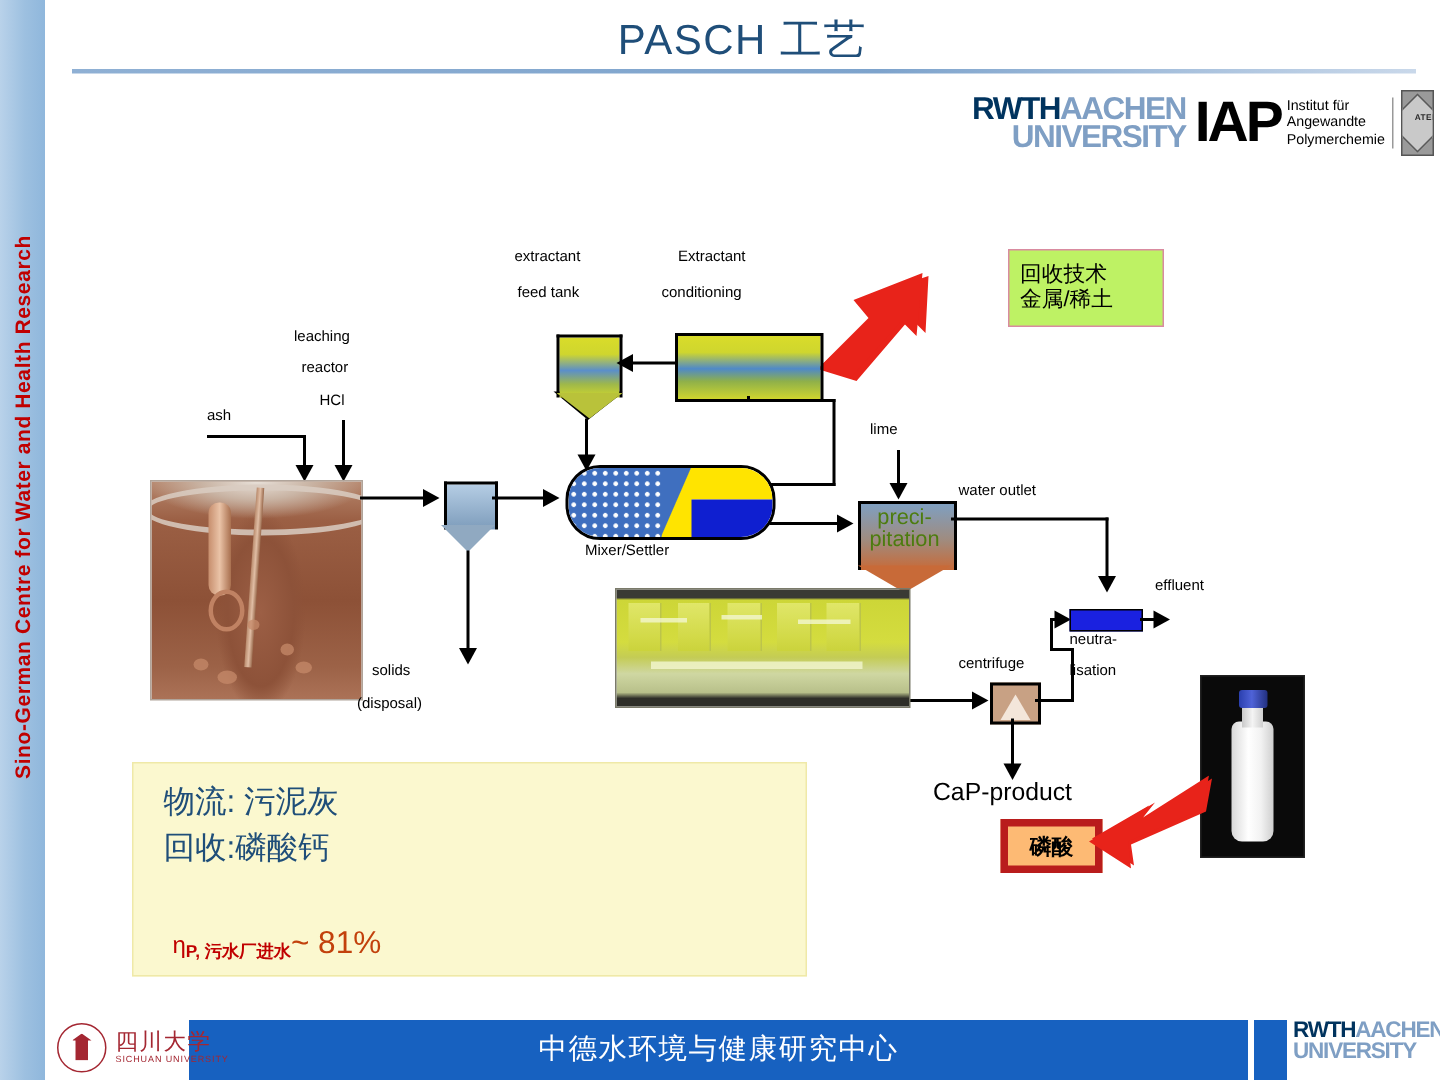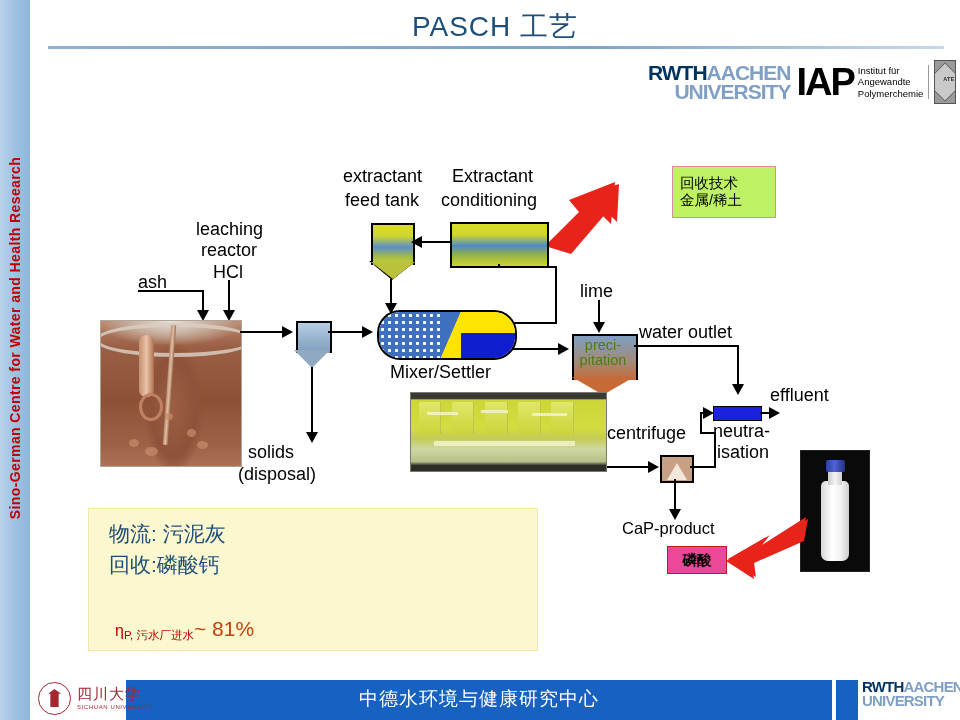--- a/index.html
+++ b/index.html
@@ -49,21 +49,21 @@
     position:absolute;left:50%;top:50%;width:26px;height:26px;
     transform:translate(-50%,-50%) rotate(45deg);
     background:#c9c9c9;border:1px solid #5a5a5a;
   }
   #atemis .lbl{
     position:absolute;left:0;top:15px;width:38px;text-align:center;
     font-size:5.5px;font-weight:bold;color:#2a2a2a;letter-spacing:.3px;
   }
 
   
-  .flab{font-size:18px;color:#000;line-height:1.12;white-space:nowrap;}
+  .flab{font-size:10px;color:#000;line-height:1.12;white-space:nowrap;}
   .flab.b{font-weight:normal;}
 
   
   .line{background:#000;}
   .hline{height:2px;}
   .vline{width:2px;}
   .arrow{width:0;height:0;}
   .arrow.down{border-left:6px solid transparent;border-right:6px solid transparent;border-top:11px solid #000;}
   .arrow.right{border-top:6px solid transparent;border-bottom:6px solid transparent;border-left:11px solid #000;}
   .arrow.left{border-top:6px solid transparent;border-bottom:6px solid transparent;border-right:11px solid #000;}
@@ -205,42 +205,42 @@
 
   
   #callout-top{
     left:672px;top:166px;width:102px;height:50px;
     background:#bef264;border:1px solid #d98ba0;
     display:flex;align-items:center;justify-content:flex-start;
   }
   #callout-top .t{font-size:14.5px;line-height:1.15;color:#000;padding-left:7px;white-space:pre-line;}
   #callout-bottom{
     left:667px;top:546px;width:58px;height:26px;
-    background:#ec4899;border:1px solid #b91c1c;
+    background:#fdba74;border:5px solid #b91c1c;
     display:flex;align-items:center;justify-content:center;
   }
   #callout-bottom .t{font-size:14.5px;color:#000;font-weight:bold;}
 
   
   .redarrow{position:absolute;}
   .redarrow svg{display:block;}
 
   
   #legend{
     left:88px;top:508px;width:448px;height:141px;
     background:#fbf8cf;border:1px solid #efe9a8;
   }
   #legend .l1{position:absolute;left:20px;top:11px;font-size:21px;color:#1f4e79;}
   #legend .l2{position:absolute;left:20px;top:42px;font-size:21px;color:#1f4e79;}
   #legend .l3{position:absolute;left:26px;top:78px;font-size:16px;color:#6b6b4a;white-space:nowrap;}
   #legend .l3 .v{font-size:21px;color:#1f6f9e;margin-left:6px;}
   #legend .l3 .sub{font-size:11.5px;vertical-align:-3px;}
   #legend .l4{position:absolute;left:26px;top:108px;font-size:16px;color:#c00000;white-space:nowrap;}
   #legend .l4 .v{font-size:21px;color:#c2410c;}
-  #legend .l4 .sub{font-size:11.5px;vertical-align:-3px;}
+  #legend .l4 .sub{font-size:11.5px;vertical-align:-3px;font-weight:bold;}
 
   
   #footer-bar{left:126px;top:680px;width:706px;height:40px;background:#1761c0;}
   #footer-text{
     left:126px;top:686px;width:706px;text-align:center;
     color:#ffffff;font-size:19px;letter-spacing:1px;
   }
   #scu-logo{left:38px;top:678px;width:120px;height:40px;display:flex;align-items:center;gap:6px;}
   #scu-seal{
     width:31px;height:31px;border-radius:50%;border:1.6px solid #a42732;position:relative;flex:none;
@@ -397,21 +397,21 @@
   <div class="cell" style="left:21%;"></div>
   <div class="cell" style="left:38%;"></div>
   <div class="cell" style="left:55%;"></div>
   <div class="cell" style="left:72%;"></div>
   <div class="hl" style="left:8%;top:24%;width:16%;"></div>
   <div class="hl" style="left:36%;top:22%;width:14%;"></div>
   <div class="hl" style="left:62%;top:26%;width:18%;"></div>
   <div class="hl" style="left:12%;top:62%;width:72%;height:5px;"></div>
 </div>
 
-<div class="abs flab" style="left:607px;top:423px;">centrifuge</div>
+<div class="abs flab" style="left:607px;top:437px;padding-left:32px;">centrifuge</div>
 <div class="abs" id="centrifuge">
   <div class="tri"></div>
 </div>
 
 <div class="abs line hline" style="left:690px;top:466px;width:26px;"></div>
 <div class="abs line vline" style="left:714px;top:432px;height:36px;"></div>
 <div class="abs line hline" style="left:700px;top:432px;width:16px;"></div>
 <div class="abs line vline" style="left:700px;top:412px;height:22px;"></div>
 <div class="abs line hline" style="left:700px;top:412px;width:12px;"></div>
 <div class="abs arrow right" style="left:703px;top:407px;"></div>

